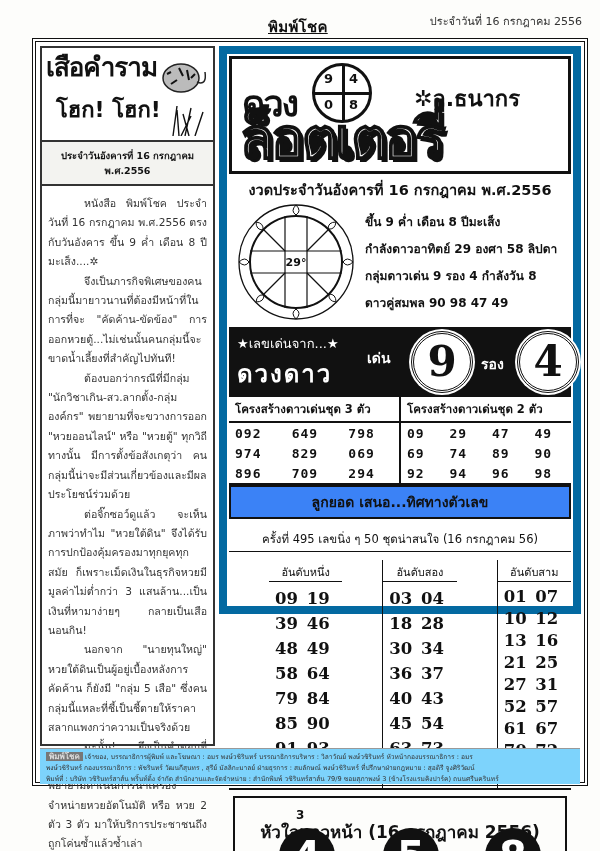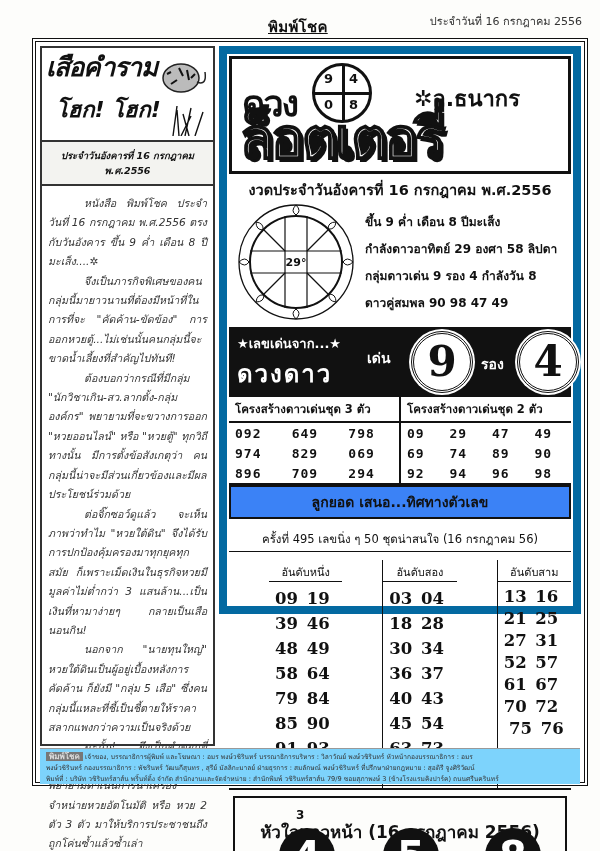--- a/index.html
+++ b/index.html
@@ -6,21 +6,21 @@
   html, body { width: 600px; height: 851px; background: #fdfdfb; overflow: hidden; }
   body { font-family: "DejaVu Sans", "Liberation Sans", sans-serif; color: #111; position: relative; }
 
   .masthead { position: absolute; top: 12px; left: 0; width: 600px; height: 26px; }
   .masthead .pub { position: absolute; left: 268px; top: 3px; font-size: 15px; font-weight: bold; text-decoration: underline; letter-spacing: 0.3px; }
   .masthead .date { position: absolute; right: 18px; top: 0px; font-size: 11px; color: #333; }
 
   .frame { position: absolute; top: 38px; left: 32px; width: 556px; height: 748px; border: 3px double #111; border-width: 4px; background: #fff; }
 
   
-  .left { position: absolute; top: 4px; left: 4px; width: 175px; height: 700px; border: 2px solid #333; font-style: italic; }
+  .left { position: absolute; top: 4px; left: 4px; width: 175px; height: 700px; border: 2px solid #333; }
   .left .logo-box { height: 94px; border-bottom: 2px solid #333; position: relative; background: #fff; }
   .logo-title { position: absolute; left: 4px; top: 6px; font-size: 26px; font-weight: bold; letter-spacing: -1px; font-family: "DejaVu Sans", sans-serif; line-height: 1; }
   .logo-sub { position: absolute; left: 14px; top: 44px; font-size: 22px; font-weight: bold; font-family: "DejaVu Sans", sans-serif; }
   .tiger { position: absolute; right: 4px; top: 8px; width: 50px; height: 80px; }
   .left .date-line { font-size: 9.5px; font-weight: bold; text-align: center; padding: 6px 2px; border-bottom: 2px solid #333; background: #f3f3f0; }
   .article { padding: 8px 6px 0 6px; font-size: 10.6px; line-height: 19.4px; text-align: justify; color: #333; }
   .article p { text-indent: 36px; }
 
   
   .right { position: absolute; top: 4px; left: 183px; width: 362px; height: 568px; border: 8px solid #0369a1; }
@@ -32,21 +32,21 @@
   .dial span { position: absolute; font-size: 13px; font-weight: bold; }
   .dial .v { position: absolute; left: 27px; top: 0; width: 3px; height: 54px; background: #111; }
   .dial .h { position: absolute; left: 0; top: 26px; width: 54px; height: 3px; background: #111; }
 
   .draw-title { text-align: center; font-size: 14.5px; font-weight: bold; margin-top: 4px; }
   .astro { position: relative; height: 126px; }
   .wheel { position: absolute; left: 10px; top: 2px; width: 118px; height: 118px; }
   .astro-info { position: absolute; left: 138px; top: 8px; font-size: 12px; font-weight: bold; line-height: 27px; }
 
   .star-box { background: #111; color: #fff; height: 70px; position: relative; margin: 0 2px; }
-  .star-box .l1 { position: absolute; left: 8px; top: 6px; font-size: 13px; font-weight: bold; }
+  .star-box .l1 { position: absolute; left: 8px; top: 6px; font-size: 13px; font-weight: normal; }
   .star-box .l2 { position: absolute; left: 8px; top: 27px; font-size: 24px; font-weight: bold; letter-spacing: 2px; }
   .star-box .lead { position: absolute; left: 138px; top: 20px; font-size: 14px; font-weight: bold; }
   .star-box .sec { position: absolute; left: 252px; top: 26px; font-size: 14px; font-weight: bold; }
   .bigcircle { position: absolute; top: 4px; width: 62px; height: 62px; border-radius: 50%; background: #fff; border: 3px double #111; box-shadow: 0 0 0 2px #fff; color: #111; font-family: "DejaVu Serif", serif; font-weight: bold; font-size: 42px; text-align: center; line-height: 56px; }
   .bigcircle.c1 { left: 182px; }
   .bigcircle.c2 { left: 288px; }
 
   .struct { display: flex; margin: 0 2px; border-bottom: 2px solid #111; }
   .struct .col { flex: 1; }
   .struct .col + .col { border-left: 2px solid #111; }
@@ -229,20 +229,21 @@
         <div class="nums">
           <div>03 04 18 28</div>
           <div>30 34 36 37</div>
           <div>40 43 45 54</div>
           <div>63 73 81 82</div>
         </div>
       </div>
       <div class="col">
         <div class="hdr">อันดับสาม</div>
         <div class="nums tight">
+          <div>01 07 10 12</div>
           <div>13 16 21 25</div>
           <div>27 31 52 57</div>
           <div>61 67 70 72</div>
           <span class="last">75 76</span>
         </div>
       </div>
     </div>
 
     <div class="hearts">
       <div class="t">หัวใจแถวหน้า (16 กรกฎาคม 2556)</div>

